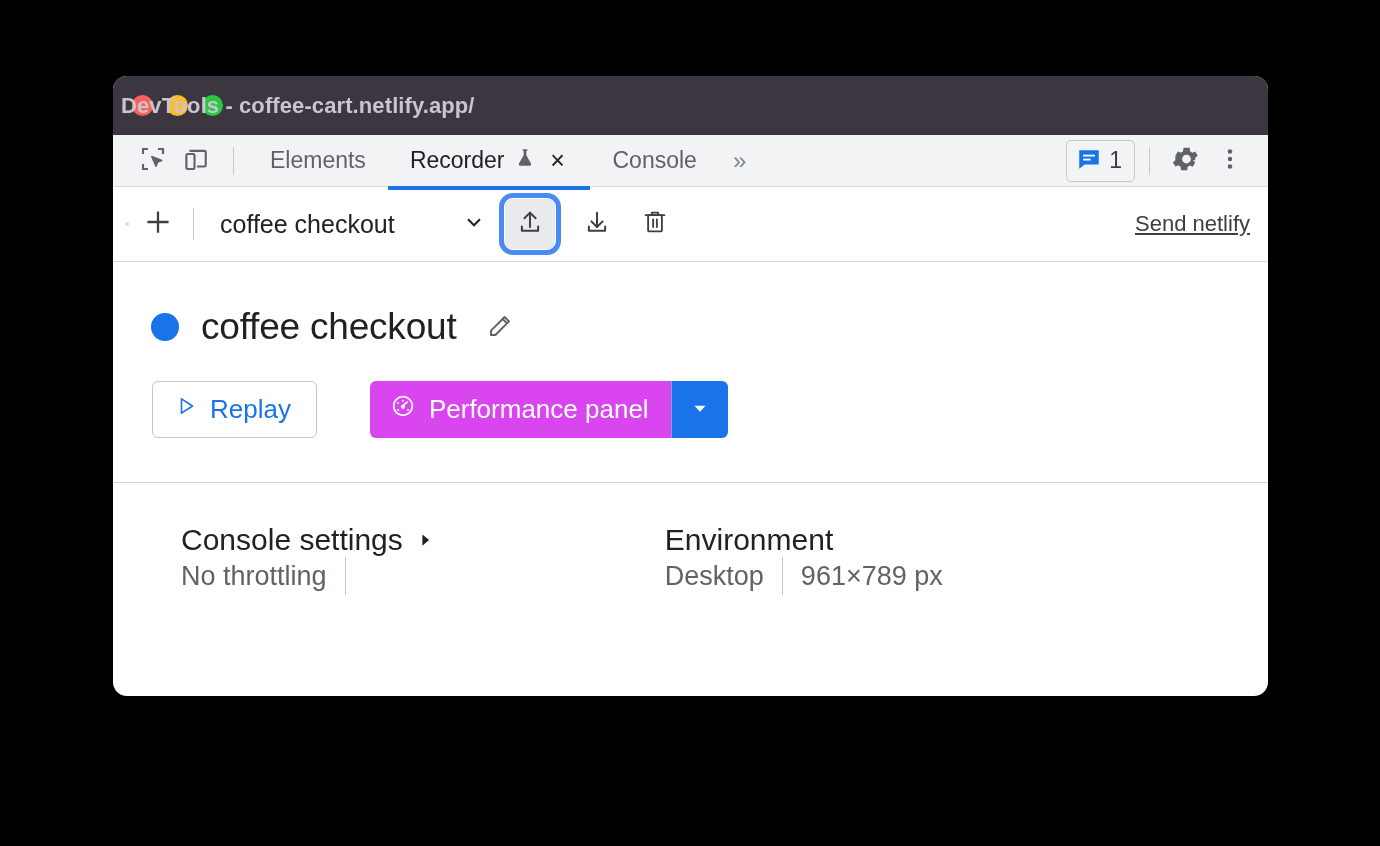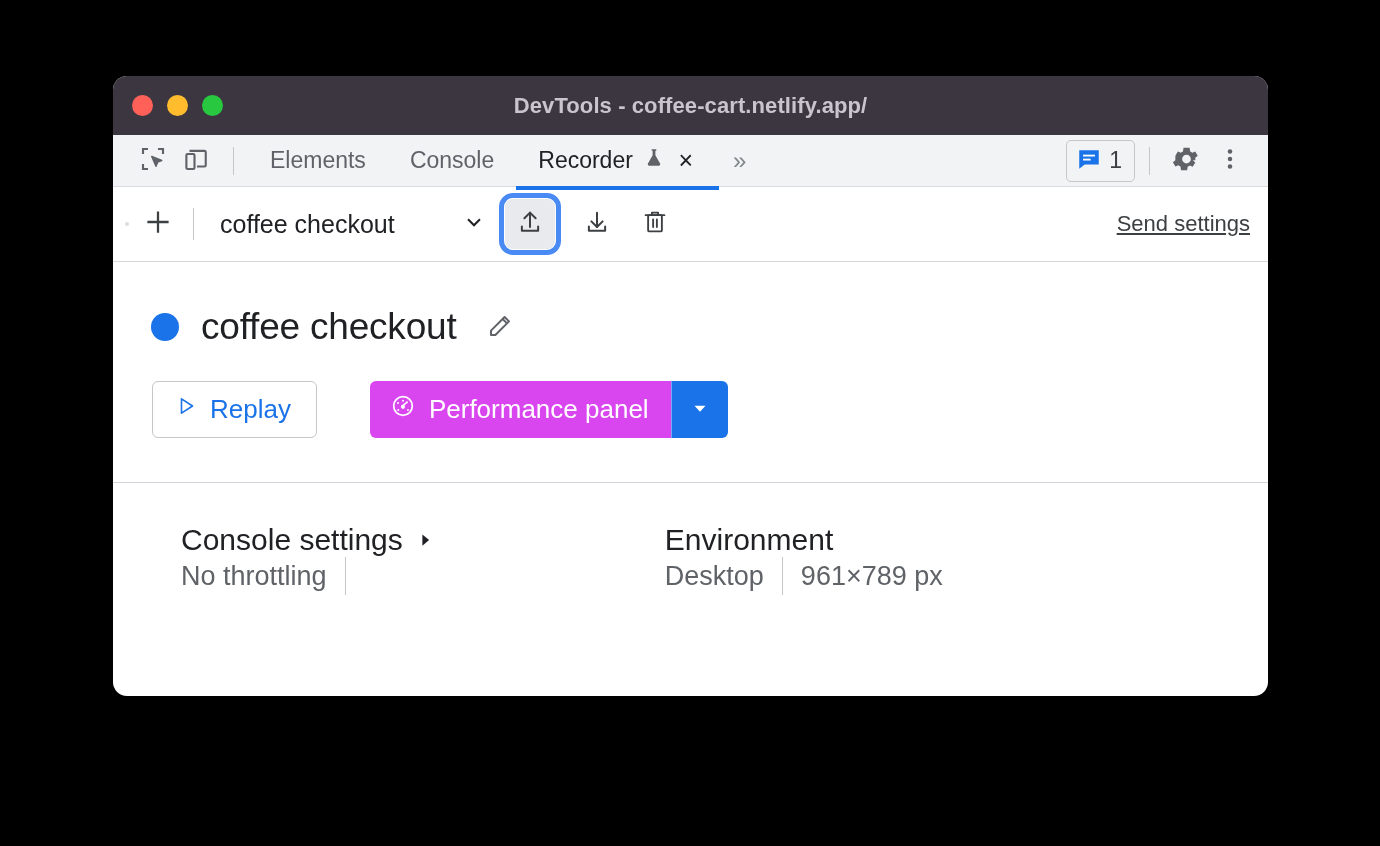--- a/index.html
+++ b/index.html
@@ -44,22 +44,21 @@
     gap: 14px;
     margin-left: 19px;
   }
   .light { width: 21px; height: 21px; border-radius: 50%; }
   .light.red    { background: #ff6159; }
   .light.yellow { background: #ffbd2e; }
   .light.green  { background: #28c940; }
 
   .title-text {
     position: absolute;
-    left: 0; right: 0;
-    text-align: center;
+    left: 8px; right: 0;
     color: #c9c5cd;
     font-size: 22px;
     font-weight: bold;
     letter-spacing: 0.1px;
   }
 
   
   .tabbar {
     height: 52px;
     background: #f1f3f4;
@@ -337,31 +336,31 @@
             <rect x="3.5" y="8" width="6.5" height="12" rx="1"></rect>
             <path d="M6 5.5h12a1 1 0 0 1 1 1v10.5a1 1 0 0 1-1 1h-6"></path>
           </svg>
         </span>
       </div>
       <div class="tb-sep"></div>
 
       <div class="tab">
         <span>Elements</span>
       </div>
+      <div class="tab active">
+        <span>Recorder</span>
+        <span>
+          <svg width="22" height="24" viewBox="0 0 24 24" fill="#5f6368">
+            <path d="M9.5 2.5h5v1.6h-1V9l5.1 9.1c.6 1.1-.2 2.4-1.4 2.4H6.8c-1.2 0-2-1.3-1.4-2.4L10.5 9V4.1h-1V2.5z"></path>
+          </svg>
+        </span>
+        <span class="tab-close">×</span>
+      </div>
       <div class="tab">
         <span>Console</span>
-      </div>
-      <div class="tab active">
-        <span>Recorder</span>
-        <span>
-          <svg width="22" height="24" viewBox="0 0 24 24" fill="#5f6368">
-            <path d="M9.5 2.5h5v1.6h-1V9l5.1 9.1c.6 1.1-.2 2.4-1.4 2.4H6.8c-1.2 0-2-1.3-1.4-2.4L10.5 9V4.1h-1V2.5z"></path>
-          </svg>
-        </span>
-        <span class="tab-close">×</span>
       </div>
       <div class="more-tabs">»</div>
 
       <div class="tabbar-right">
         <div class="issues-chip">
           <span>
             <svg width="26" height="26" viewBox="0 0 24 24" fill="#1a73e8">
               <path d="M3 4h18v13H8l-5 4z"></path>
               <rect x="6.5" y="8" width="11" height="1.7" fill="#ffffff"></rect>
               <rect x="6.5" y="11.7" width="7" height="1.7" fill="#ffffff"></rect>
@@ -429,21 +428,21 @@
         <span>
           <svg width="30" height="30" viewBox="0 0 24 24" fill="none" stroke="#3c4043" stroke-width="1.5" stroke-linecap="round" stroke-linejoin="round">
             <path d="M4.5 6.5h15"></path>
             <path d="M9.5 6.5V4.5h5v2"></path>
             <rect x="6.5" y="6.5" width="11" height="13" rx="1"></rect>
             <path d="M10.5 10v6M13.5 10v6"></path>
           </svg>
         </span>
       </div>
 
-      <a class="send-feedback">Send settings</a>
+      <a class="send-feedback">Send netlify</a>
     </div>
 
     <div class="rec-body">
 
       <div class="rec-title-row">
         <span class="status-dot"></span>
         <span class="rec-title">coffee checkout</span>
         <span class="edit-icon-btn">
           <span>
             <svg width="32" height="32" viewBox="0 0 24 24" fill="none" stroke="#5f6368" stroke-width="1.5" stroke-linejoin="round">

